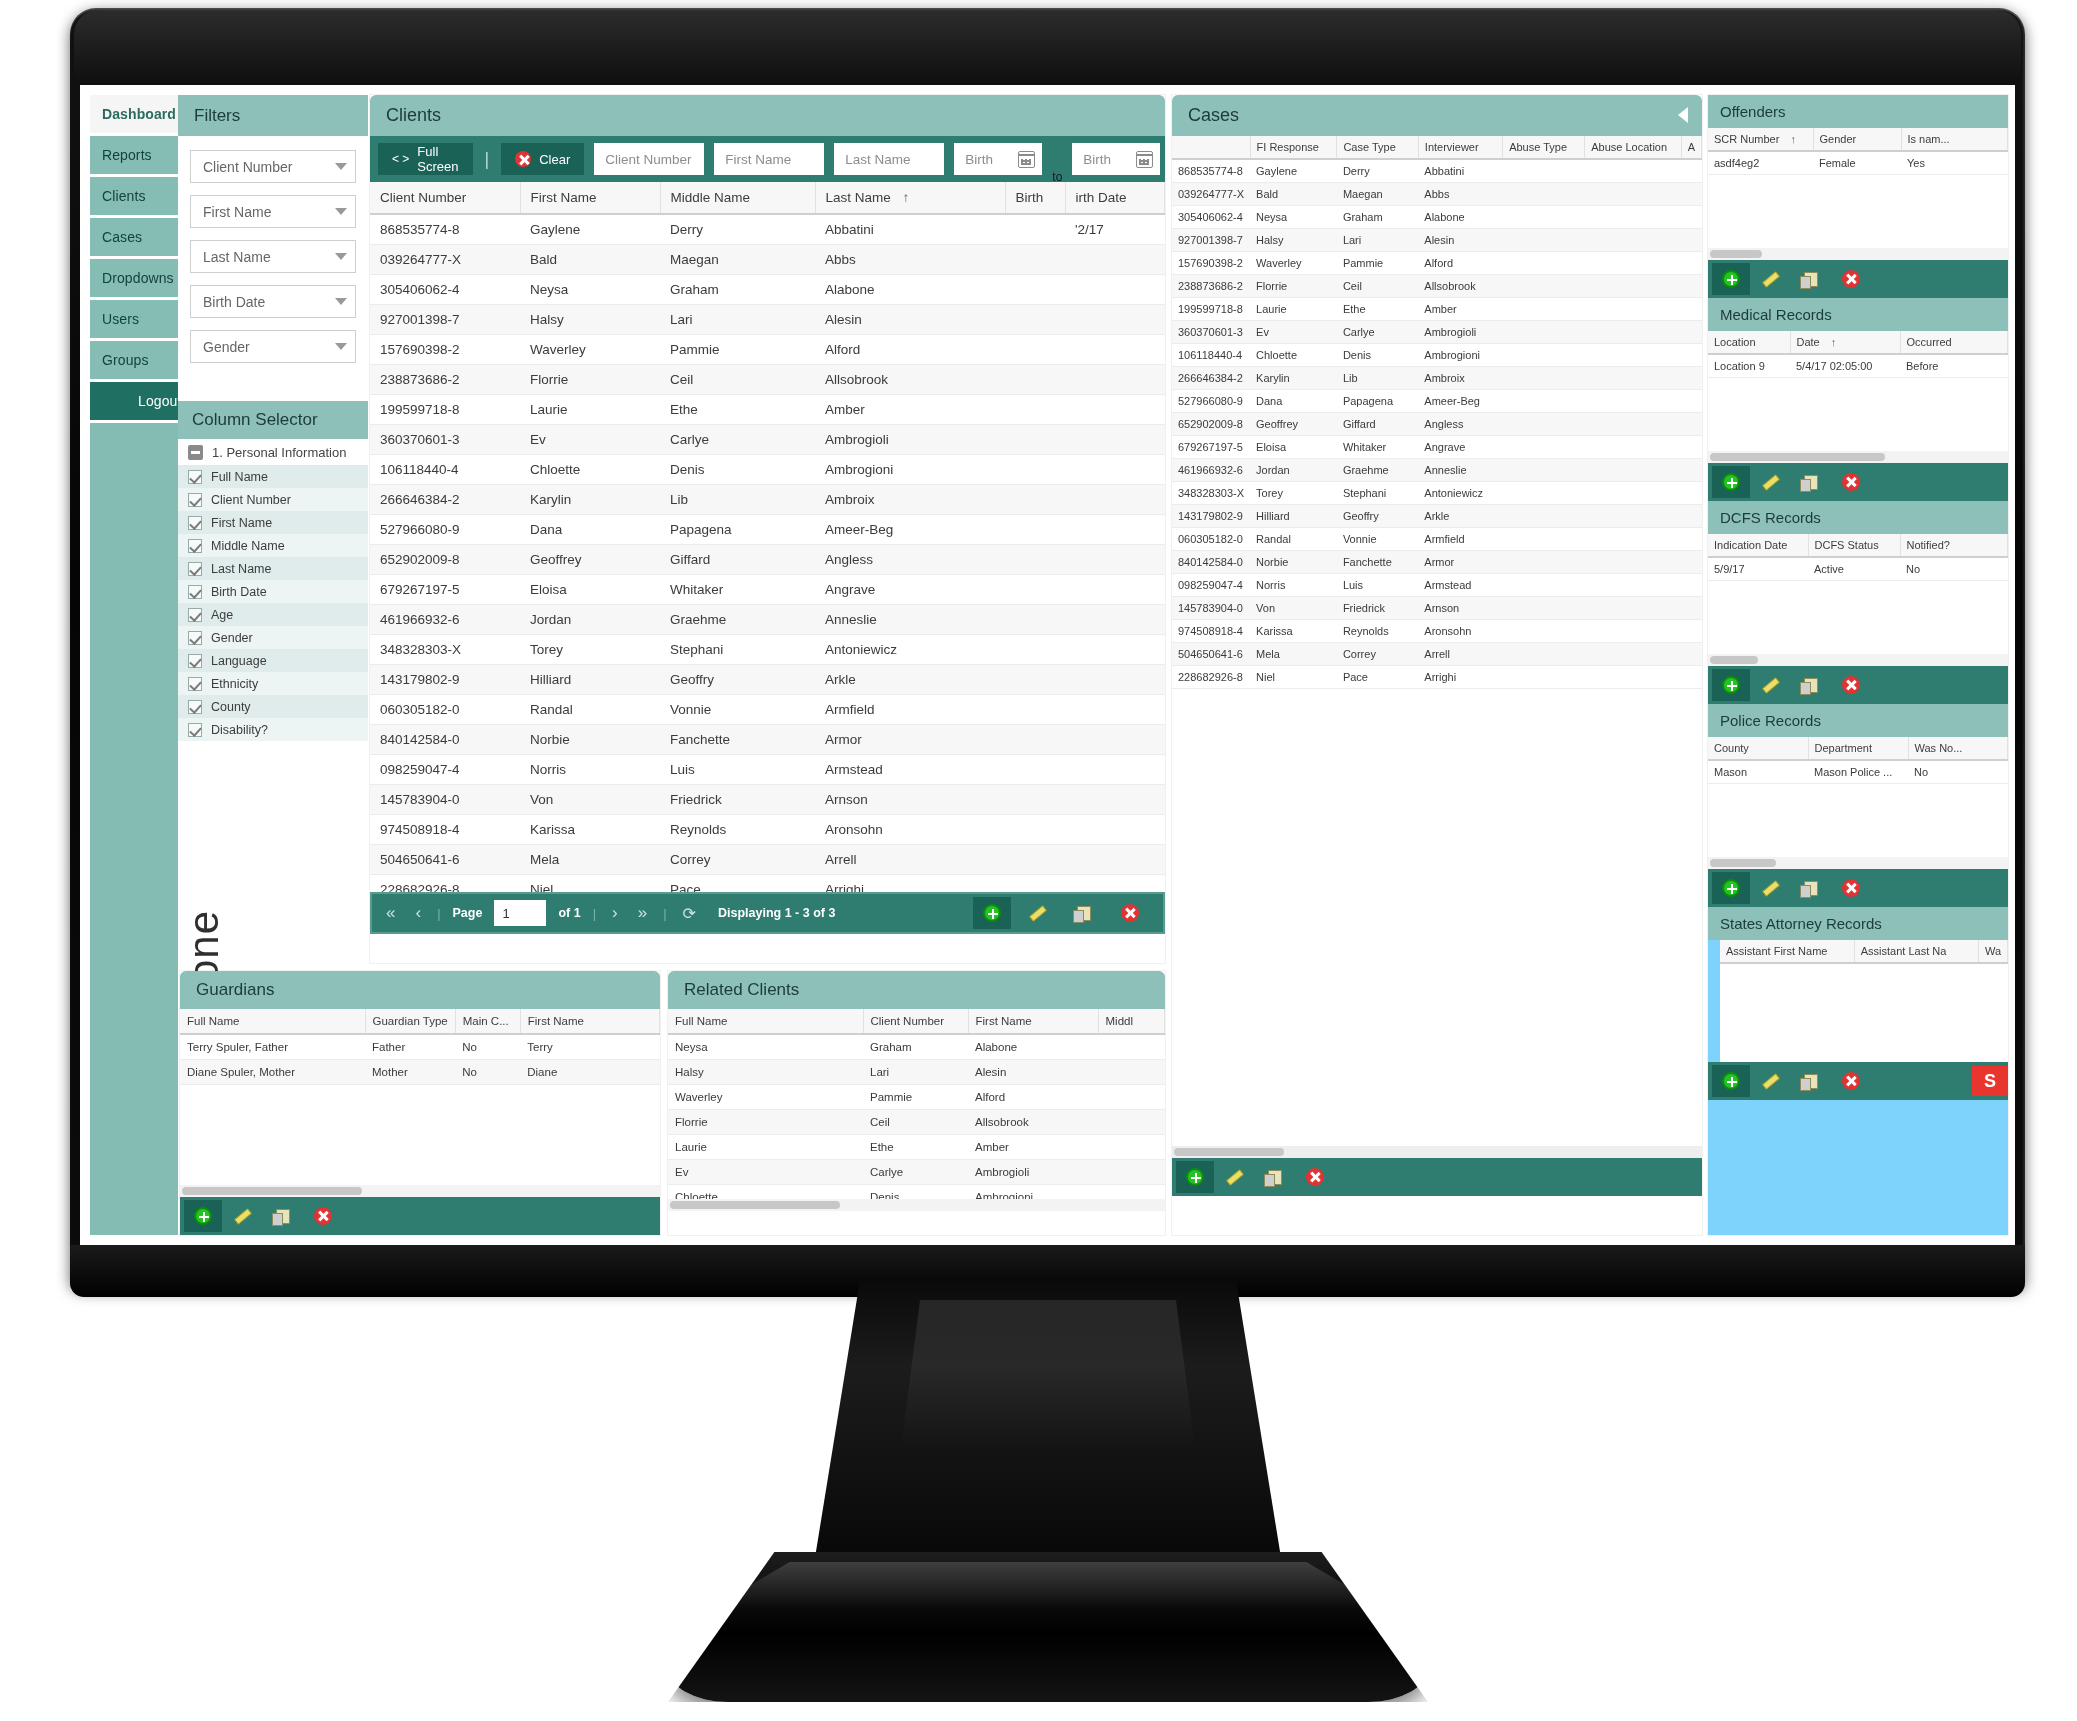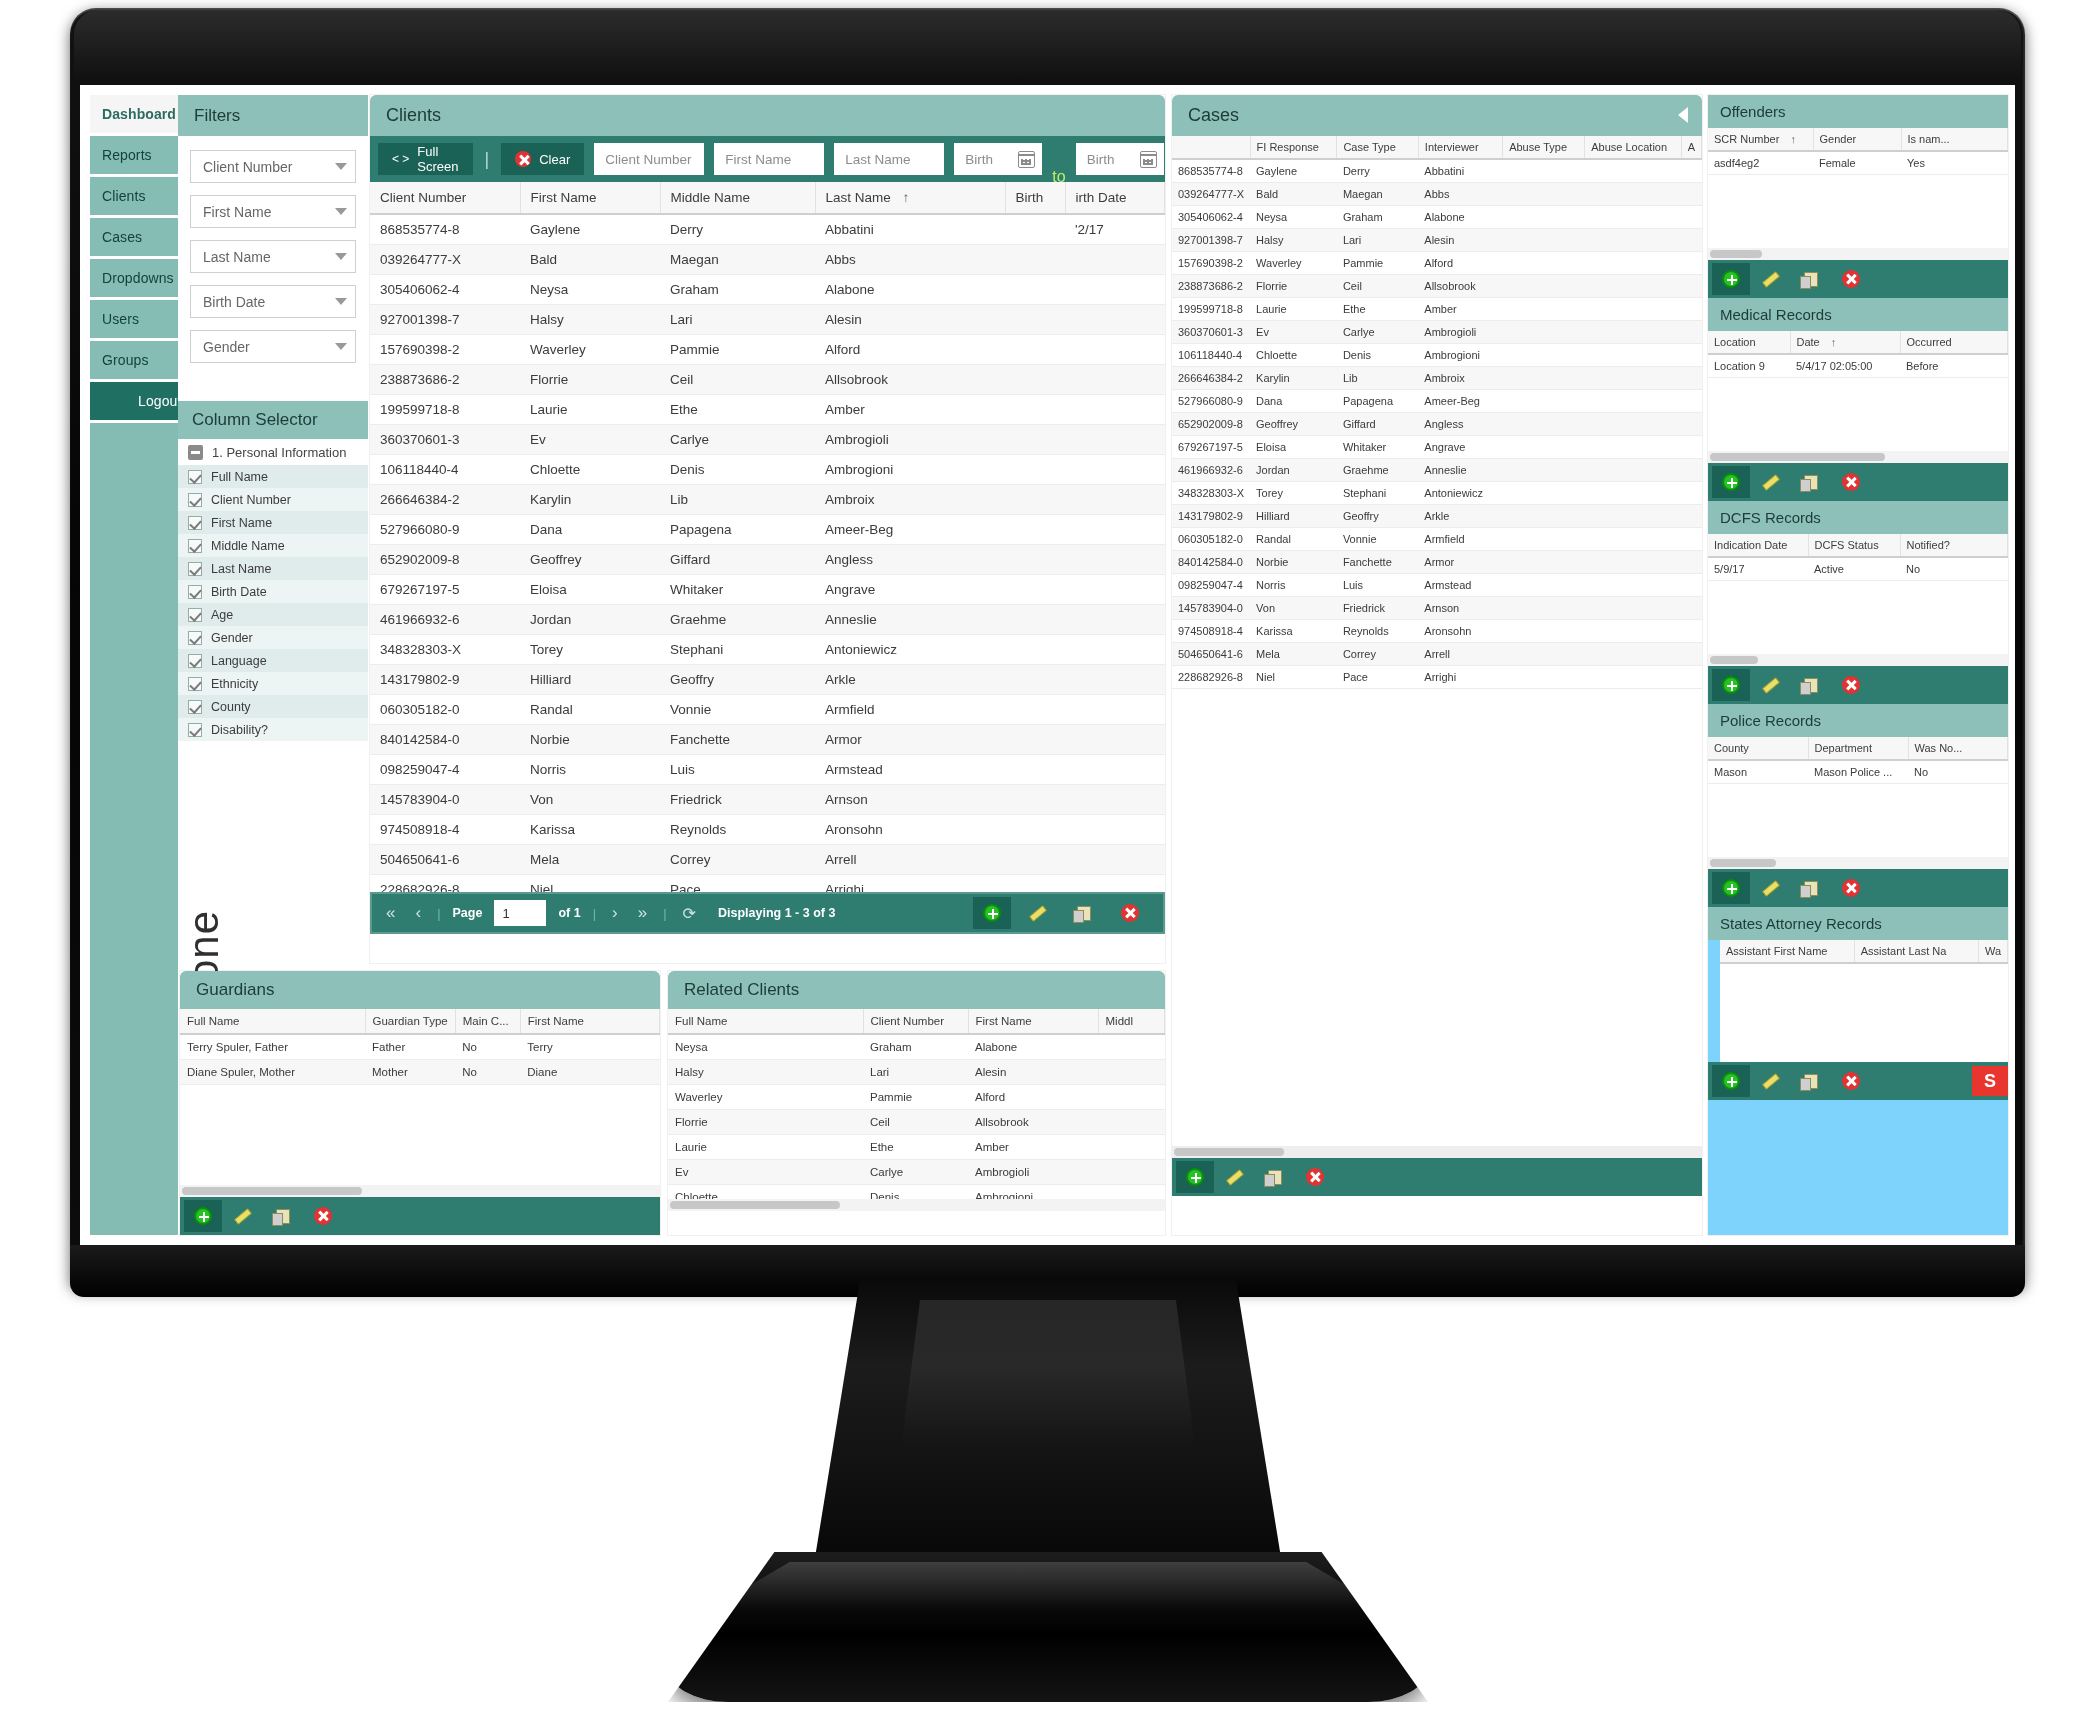--- a/index.html
+++ b/index.html
@@ -131,21 +131,21 @@
   .tinput{
     background:#fff; height:32px; border:1px solid #fff; display:flex; align-items:center;
     padding:0 10px; font-size:13.5px; color:#8d8d8d; min-width:110px;
   }
   .tinput.date{ justify-content:space-between; min-width:88px; padding-right:6px; }
   .cal{ width:17px; height:17px; border:1.6px solid #8b8b8b; border-radius:2px; position:relative; }
   .cal:before{content:"";position:absolute;left:-1px;top:2px;width:17px;height:2px;background:#8b8b8b;}
   .cal:after{content:"";position:absolute;left:2px;top:7px;width:10px;height:6px;
     background:repeating-linear-gradient(90deg,#8b8b8b 0 2px,transparent 2px 4px),
                repeating-linear-gradient(0deg,#8b8b8b 0 2px,transparent 2px 3px);}
-  .toword{ color:#bef264; font-size:16px;margin-top:36px; }
+  .toword{ color:#0f172a; font-size:12px;margin-top:36px; }
 
   
   table.grid{ width:100%; border-collapse:collapse; font-size:13.5px; color:#3b3b3b; }
   table.grid th{
     background:#f7f7f7; color:#3d3d3d; font-weight:normal; text-align:left;
     padding:8px 10px; border-right:1px solid #e2e2e2; border-bottom:2px solid #cfcfcf; white-space:nowrap;
   }
   table.grid td{ padding:7px 10px; border-bottom:1px solid #ececec; white-space:nowrap; }
   table.grid tr:nth-child(even) td{ background:#f7f7f7; }
   .sortarrow{ display:inline-block; margin-left:8px; color:#666; }

